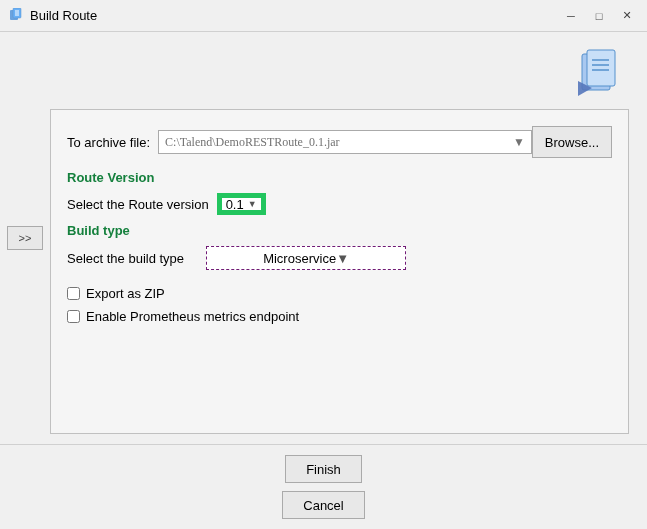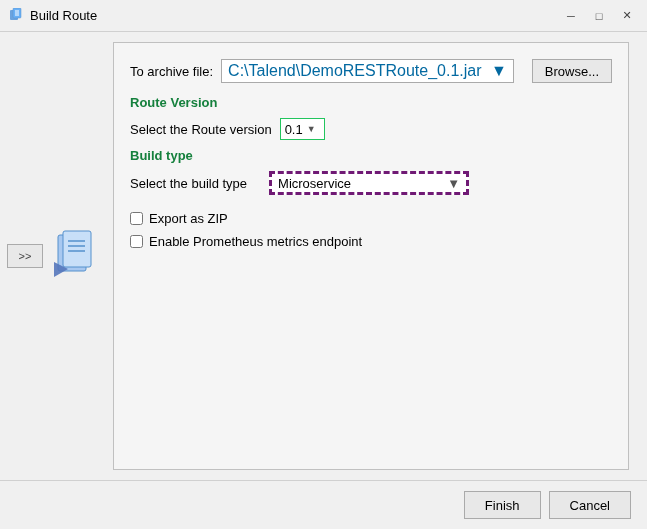--- a/index.html
+++ b/index.html
@@ -93,21 +93,21 @@
       justify-content: center;
       font-size: 11px;
       color: #444;
       align-self: center;
       margin-top: 0;
     }
 
     .main-panel {
       flex: 1;
       display: flex;
-      flex-direction: row;
+      flex-direction: column;
       padding: 10px 10px 10px 0;
     }
 
     .icon-area {
       display: flex;
       justify-content: flex-end;
       padding: 4px 8px 8px 0;
       flex-shrink: 0;
     }
 
@@ -137,36 +137,37 @@
       border: 1px solid #aaa;
       background: white;
       padding: 2px 6px;
       display: flex;
       align-items: center;
       justify-content: space-between;
       cursor: pointer;
     }
 
     .archive-input span {
-      font-size: 16px;
-      color: #0369a1;
+      font-size: 12px;
+      color: #737373;
+      font-family: Liberation Serif, serif;
     }
 
     .dropdown-arrow {
       font-size: 10px;
       color: #555;
     }
 
     .browse-btn {
-      height: 24px;
+      height: 32px;
       padding: 2px 12px;
       background: #e8e8e8;
       border: 1px solid #aaa;
       cursor: pointer;
-      margin-left: 18px;
+      margin-left: 0;
       color: #000;
     }
 
     .section-label {
       font-weight: bold;
       color: #15803d;
       margin-bottom: 8px;
       margin-top: 8px;
     }
 
@@ -176,21 +177,21 @@
       margin-bottom: 4px;
     }
 
     .version-row label {
       margin-right: 8px;
       color: #000;
     }
 
     .version-select {
       height: 22px;
-      border: 1px solid #22c55e;
+      border: 5px solid #22c55e;
       background: white;
       padding: 0 4px;
       display: flex;
       align-items: center;
       gap: 4px;
       cursor: pointer;
       min-width: 45px;
     }
 
     .version-select span {
@@ -208,27 +209,27 @@
       margin-bottom: 16px;
     }
 
     .build-type-row label {
       margin-right: 22px;
       color: #000;
     }
 
     .build-type-select {
       height: 24px;
-      border: 3px solid #701a75;
+      border: 1px solid #701a75;
       border-style: dashed;
       background: white;
       padding: 0 6px;
       display: flex;
       align-items: center;
-      justify-content: space-between;
+      justify-content: center;
       cursor: pointer;
       min-width: 200px;
     }
 
     .build-type-select span {
       font-size: 13px;
     }
 
     .options-section {
       margin-top: 4px;
@@ -252,20 +253,21 @@
 
     .bottom-bar {
       display: flex;
       justify-content: flex-end;
       align-items: center;
       padding: 10px 16px;
       border-top: 1px solid #d0d0d0;
       background: #f0f0f0;
       gap: 8px;
       flex-shrink: 0;
+      flex-direction: column;
     }
 
     .bottom-btn {
       height: 28px;
       padding: 2px 20px;
       background: #e8e8e8;
       border: 1px solid #aaa;
       cursor: pointer;
       font-size: 13px;
       color: #000;

